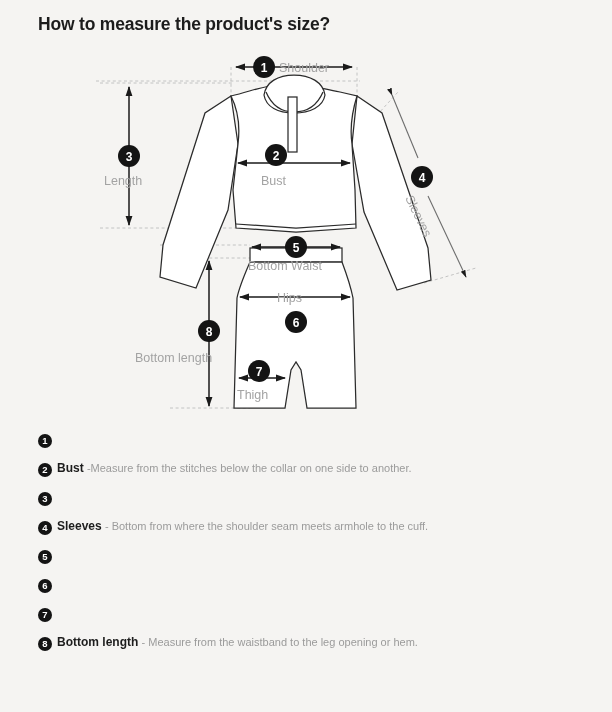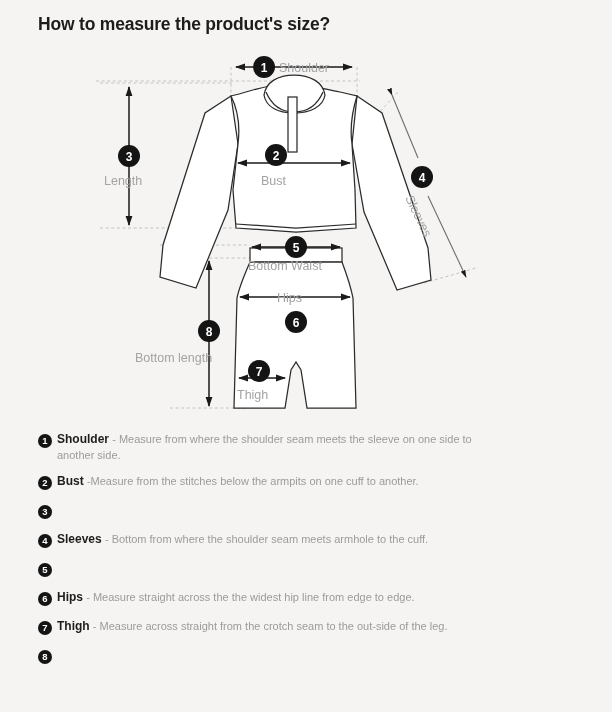--- a/index.html
+++ b/index.html
@@ -224,49 +224,47 @@
         <circle class="badge-circle" cx="209" cy="291" r="11"></circle>
         <text class="badge-num" x="209" y="295.5">8</text>
       </g>
     </svg>
   </div>
 
   <div id="legend">
 
     <div class="legend-row legend-row-1">
       <span class="badge-sm">1</span>
-      <span class="legend-text"><span class="legend-term">Shoulder</span> <span class="legend-desc">- Measure from where the shoulder seam meets the sleeve on one side to another side.</span></span>
     </div>
 
     <div class="legend-row">
       <span class="badge-sm">2</span>
-      <span class="legend-text"><span class="legend-term">Bust</span> <span class="legend-desc">-Measure from the stitches below the armpits on one cuff to another.</span></span>
+      <span class="legend-text"><span class="legend-term">Bust</span> <span class="legend-desc">-Measure from the stitches below the collar on one side to another.</span></span>
     </div>
 
     <div class="legend-row">
       <span class="badge-sm">3</span>
     </div>
 
     <div class="legend-row">
       <span class="badge-sm">4</span>
       <span class="legend-text"><span class="legend-term">Sleeves</span> <span class="legend-desc">- Bottom from where the shoulder seam meets armhole to the cuff.</span></span>
     </div>
 
     <div class="legend-row">
       <span class="badge-sm">5</span>
     </div>
 
     <div class="legend-row">
       <span class="badge-sm">6</span>
-      <span class="legend-text"><span class="legend-term">Hips</span> <span class="legend-desc">- Measure straight across the the widest hip line from edge to edge.</span></span>
     </div>
 
     <div class="legend-row">
       <span class="badge-sm">7</span>
-      <span class="legend-text"><span class="legend-term">Thigh</span> <span class="legend-desc">- Measure across straight from the crotch seam to the out-side of the leg.</span></span>
     </div>
 
     <div class="legend-row">
       <span class="badge-sm">8</span>
+      <span class="legend-text"><span class="legend-term">Bottom length</span> <span class="legend-desc">- Measure from the waistband to the leg opening or hem.</span></span>
     </div>
 
   </div>
 </div>
 
 </body></html>

